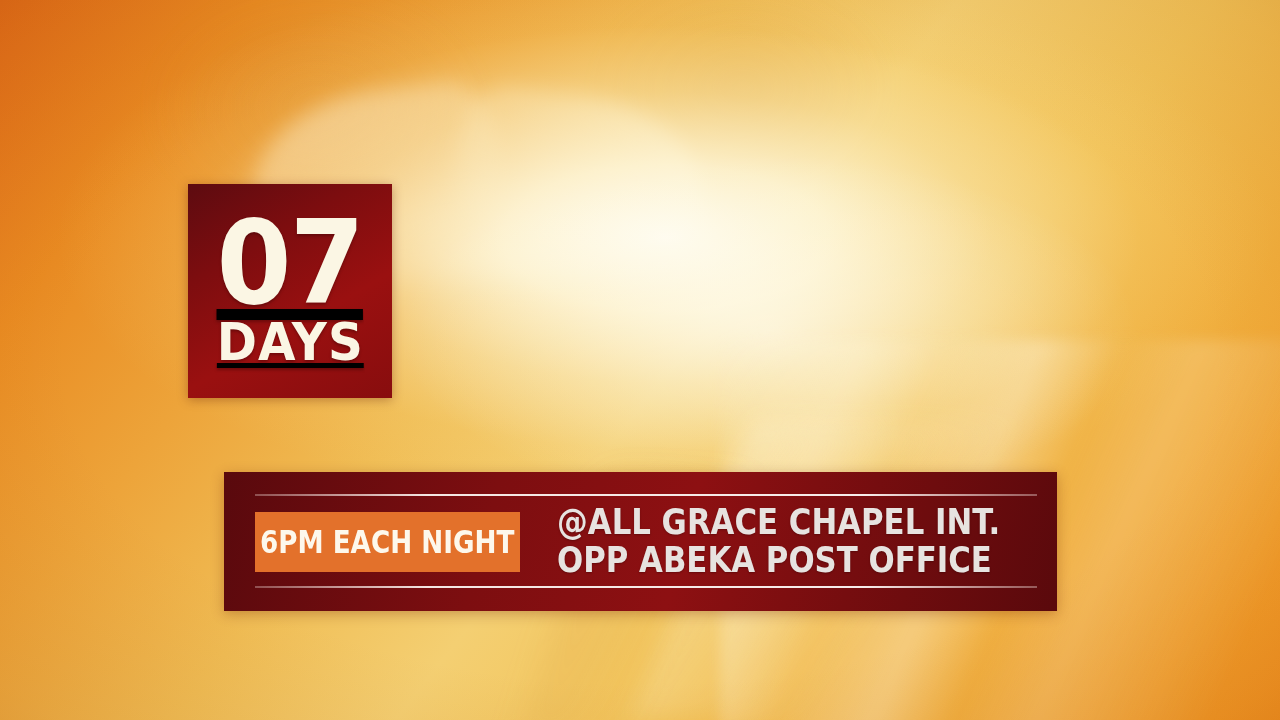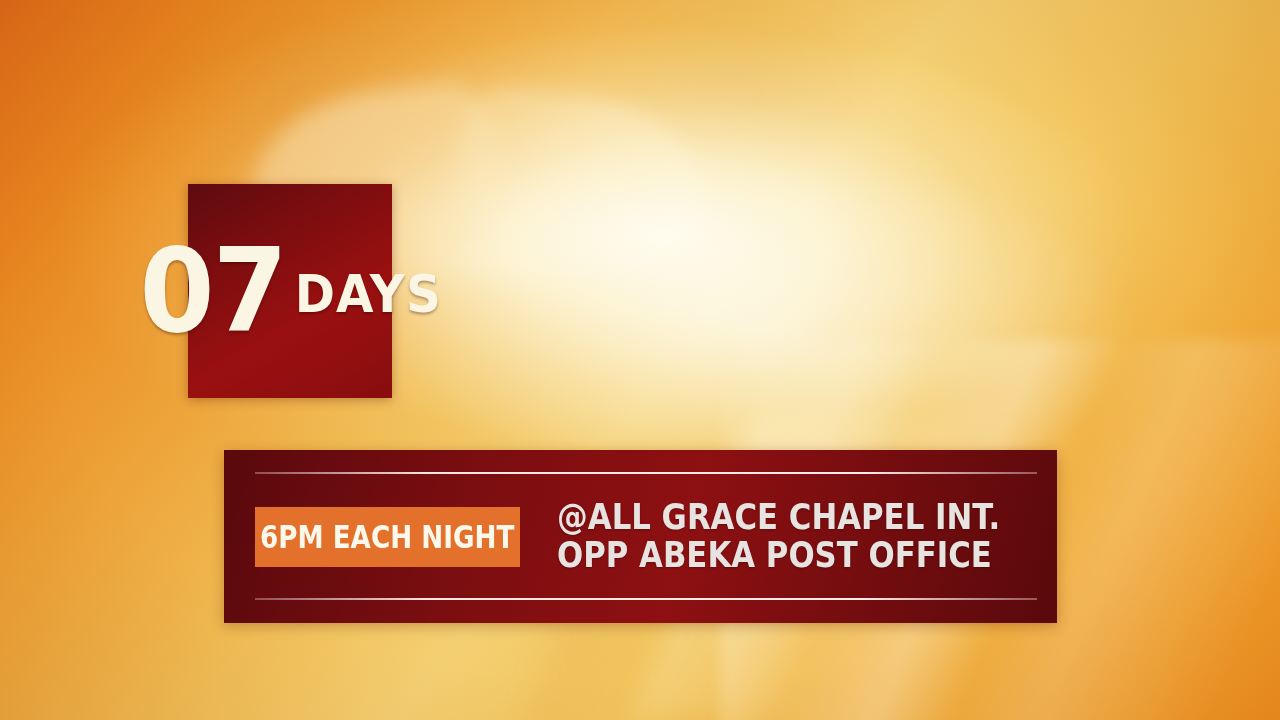--- a/index.html
+++ b/index.html
@@ -121,22 +121,22 @@
     left:188px; top:178px;
     width:930px; height:230px;
   }
 
   .days-box {
     position:absolute;
     left:0; top:6px;
     width:204px; height:214px;
     background:linear-gradient(150deg, #5d0b10 0%, #7d0d0f 30%, #9a1010 62%, #880d0e 100%);
     box-shadow:0 2px 10px rgba(90,20,0,0.35);
-    display:flex; flex-direction:row;
-    align-items:center; justify-content:center;
+    display:flex; flex-direction:column;
+    align-items:center; justify-content:center;text-decoration:underline;
   }
   .days-num {
     font-family:"DejaVu Sans", sans-serif;
     font-weight:700;
     font-size:116px;
     line-height:.84;
     letter-spacing:-2px;
     color:#fbf6e4;
     transform:scaleX(.93);
     text-shadow:0 2px 3px rgba(40,0,0,.35);
@@ -169,22 +169,22 @@
     transform-origin:left center;
     text-shadow:1px 2px 2px rgba(120,30,10,0.22);
   }
   .title-line.l1 { color:#8e1012; }
   .title-line.l2 { color:#951113; margin-top:6px; }
   .amp { color:#5d0b10; }
 
   
   #banner {
     position:absolute;
-    left:224px; top:450px;
-    width:833px; height:173px;
+    left:224px; top:472px;
+    width:833px; height:139px;
     background:linear-gradient(105deg, #59090d 0%, #7d0e10 32%, #8d1012 55%, #6e0c0e 82%, #5a090c 100%);
     box-shadow:0 3px 12px rgba(100,25,0,0.30);
   }
   .rule {
     position:absolute;
     left:31px; right:20px;
     height:2px;
     background:linear-gradient(90deg, rgba(255,240,235,.30), #f4e6e2 22%, #f7ecea 78%, rgba(255,240,235,.35));
   }
   .rule.top { top:22px; }

